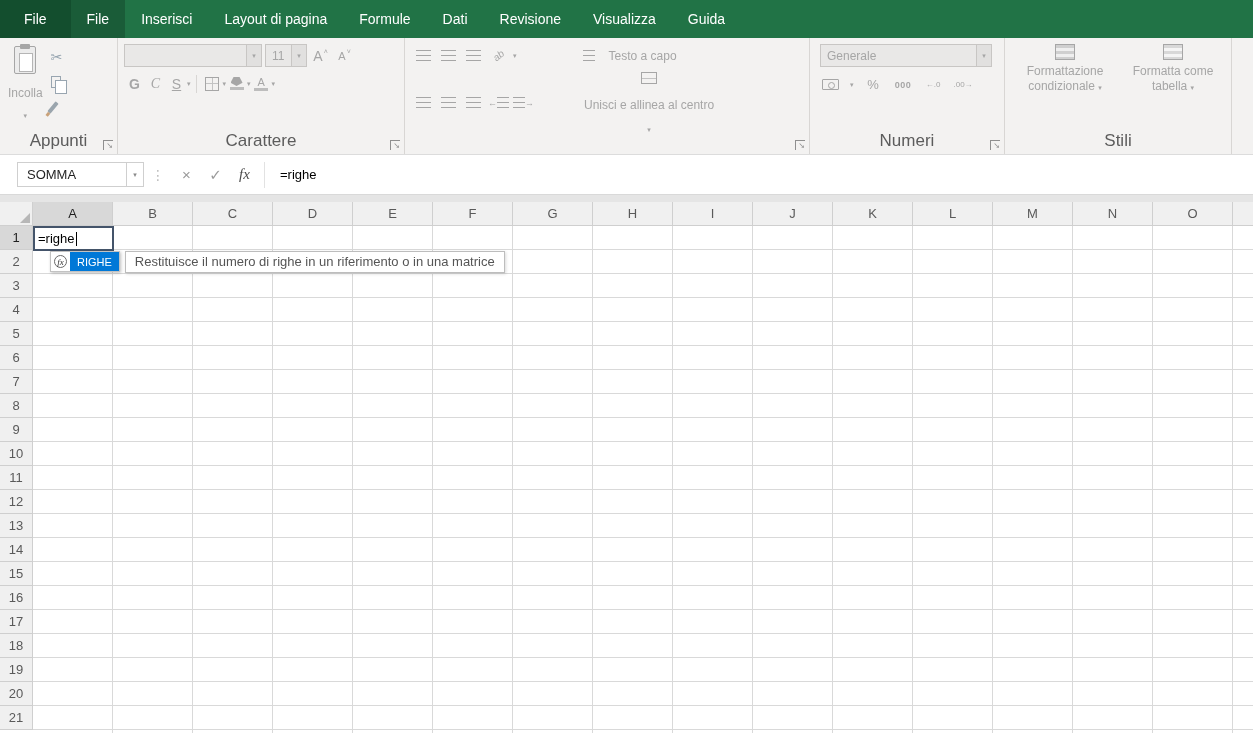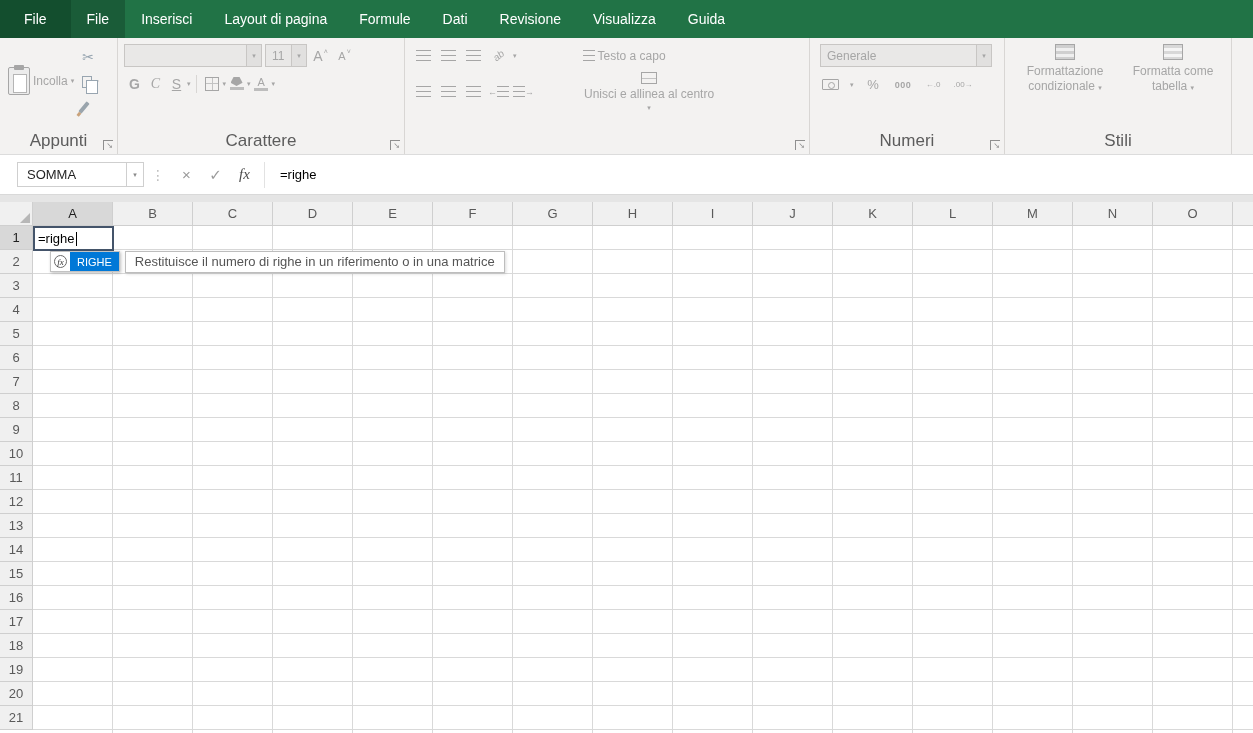--- a/index.html
+++ b/index.html
@@ -19,21 +19,21 @@
   
   .ribbon { height:117px; background:#f3f2f1; display:flex; border-bottom:1px solid #dcdcdc; flex:none; }
   .group { position:relative; border-right:1px solid #d8d6d4; padding-bottom:18px; flex:none; }
   .group-label { position:absolute; bottom:3px; left:0; right:0; text-align:center; font-size:17px; color:#5c5c5c; }
   .launcher { position:absolute; bottom:4px; right:4px; width:10px; height:10px; border-left:1px solid #8f8f8f; border-top:1px solid #8f8f8f; font-size:8px; line-height:9px; color:#8f8f8f; text-align:right; cursor:pointer; }
   .dd { font-size:7px; color:#a6a6a6; }
 
   
   .g-clipboard { width:118px; }
   .clip-body { display:flex; padding:4px 4px 0 8px; gap:8px; }
-  .paste-btn { display:flex; flex-direction:row; align-items:center; gap:3px; padding-top:4px; }
+  .paste-btn { display:flex; flex-direction:column; align-items:center; gap:12px; padding-top:4px; }
   .ic-paste { width:22px; height:28px; border:1px solid #a6a6a6; border-radius:2px; background:#ececec; position:relative; }
   .ic-paste::before { content:""; position:absolute; top:-3px; left:5px; width:10px; height:5px; background:#a6a6a6; border-radius:1px; }
   .ic-paste::after { content:""; position:absolute; top:6px; left:4px; width:12px; height:17px; background:#fff; border:1px solid #b5b5b5; }
   .paste-label { font-size:12px; color:#a6a6a6; }
   .clip-col { display:flex; flex-direction:column; gap:7px; padding-top:6px; }
   .mini-btn { height:18px; display:flex; align-items:center; gap:3px; }
   .scissors { color:#93a2ae; font-size:14px; }
   .ic-copy { width:10px; height:12px; border:1px solid #98a5b0; background:#f3f2f1; position:relative; }
   .ic-copy::after { content:""; position:absolute; left:3px; top:3px; width:10px; height:12px; border:1px solid #98a5b0; background:#fff; }
   .ic-painter { width:4px; height:13px; background:#9aa5ad; transform:rotate(40deg); border-radius:1px; position:relative; }
@@ -63,21 +63,21 @@
   .ic-fc { font-size:11px; color:#a6a6a6; line-height:10px; }
 
   
   .g-align { width:405px; }
   .ar1 { display:flex; align-items:center; gap:4px; margin:7px 8px 5px; }
   .ar2 { display:flex; align-items:center; gap:4px; margin:6px 8px 0; }
   .ic-lines { width:15px; height:12px; display:inline-block;
      background:repeating-linear-gradient(to bottom,#a6a6a6 0 1.5px,transparent 1.5px 4.8px); }
   .ic-lines.short { width:12px; }
   .orient { font-size:10px; color:#a6a6a6; transform:rotate(-40deg); display:inline-block; font-style:italic; }
-  .txt-btn { display:flex; align-items:center; gap:3px; font-size:12px; color:#a6a6a6; cursor:pointer; white-space:nowrap; }
+  .txt-btn { display:flex; align-items:center; gap:14px; font-size:12px; color:#a6a6a6; cursor:pointer; white-space:nowrap; }
   .wrap-btn { margin-left:62px; }
   .merge-btn { margin-left:46px;flex-direction:column; }
   .ic-merge { width:16px; height:12px; border:1px solid #a6a6a6; display:inline-block; background:linear-gradient(#c3c3c3,#c3c3c3) center/100% 1px no-repeat; }
   .ind-ar { font-size:9px; color:#a6a6a6; }
 
   
   .g-number { width:195px; }
   .nr1 { margin:6px 10px 4px; }
   .num-combo { width:172px; }
   .nr2 { display:flex; align-items:center; gap:9px; margin:7px 10px 0; }

